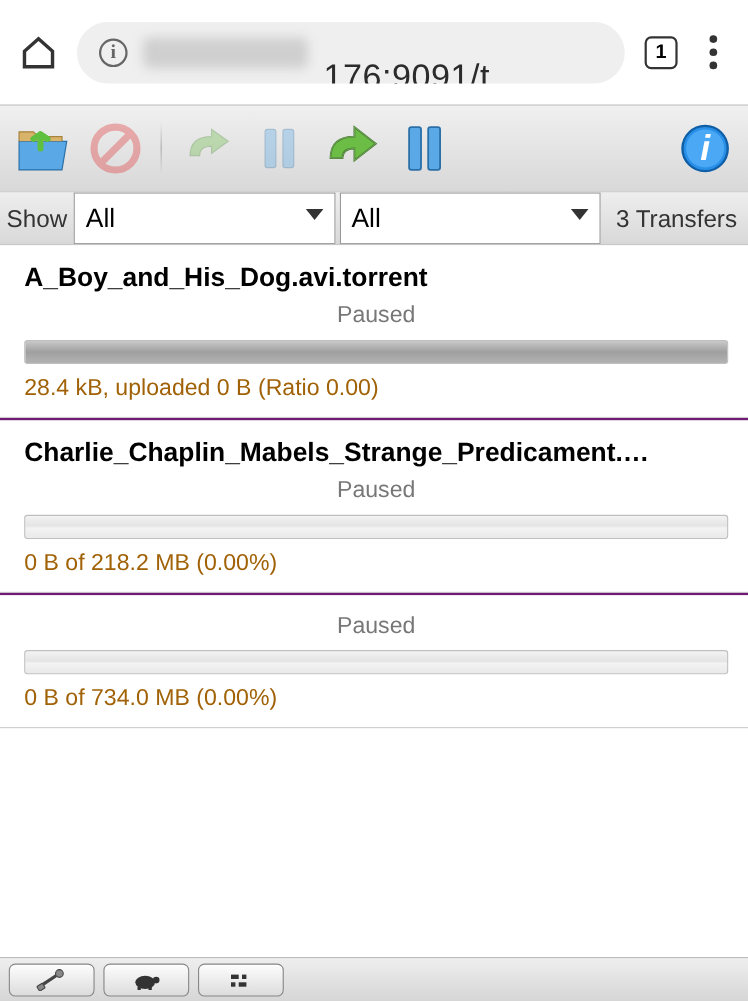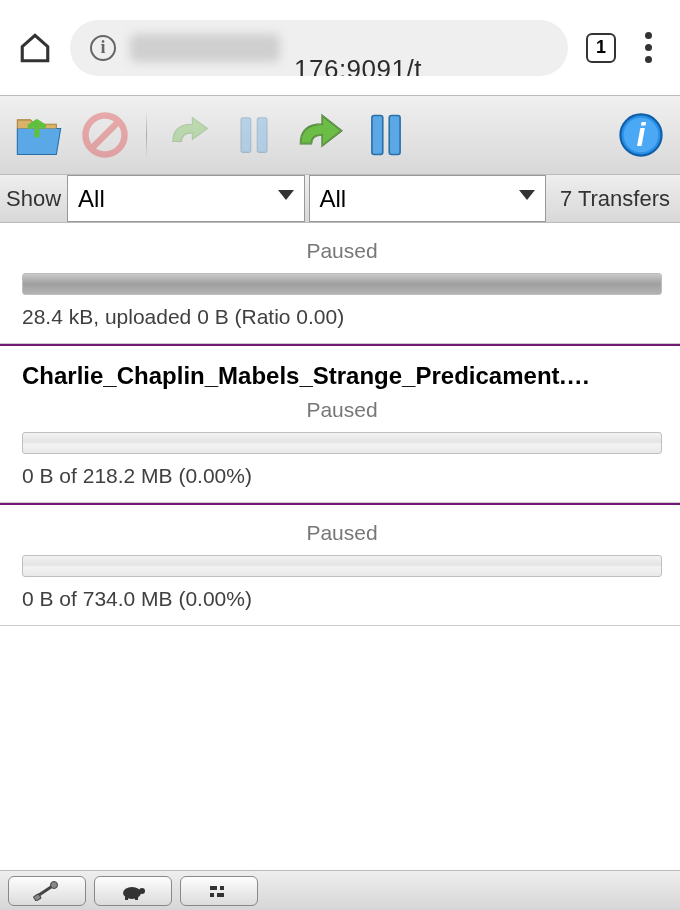--- a/index.html
+++ b/index.html
@@ -4,21 +4,21 @@
 <style>
 * { margin: 0; padding: 0; box-sizing: border-box; font-family: Arial, Helvetica, sans-serif; }
 body { width: 680px; height: 910px; background: #fff; display: flex; flex-direction: column; overflow: hidden; }
 
 
 .chrome-bar { height: 95px; display: flex; align-items: center; padding: 0 18px; gap: 18px; background: #fff; }
 .home-icon { width: 34px; height: 34px; }
 .url-pill { flex: 1; height: 56px; background: #efefef; border-radius: 28px; display: flex; align-items: center; padding: 0 20px; gap: 14px; overflow: hidden; }
 .url-info-icon { width: 26px; height: 26px; border: 2px solid #666; border-radius: 50%; display: flex; align-items: center; justify-content: center; font-size: 18px; font-weight: bold; color: #666; font-family: Georgia, serif; flex-shrink: 0; }
 .url-blur { width: 150px; height: 28px; background: #cfcfcf; filter: blur(5px); border-radius: 6px; flex-shrink: 0; }
-.url-text { font-size: 26px; color: #2b2b2b; white-space: nowrap; letter-spacing: 0.5px; margin-top: 44px; }
+.url-text { font-size: 31px; color: #2b2b2b; white-space: nowrap; letter-spacing: 0.5px; margin-top: 44px; }
 .tabs-icon { width: 30px; height: 30px; border: 2.5px solid #333; border-radius: 6px; display: flex; align-items: center; justify-content: center; font-size: 18px; font-weight: bold; }
 .menu-dots { width: 28px; display: flex; flex-direction: column; align-items: center; gap: 5px; }
 .menu-dots span { width: 7px; height: 7px; background: #333; border-radius: 50%; }
 
 
 .toolbar { height: 80px; background: linear-gradient(to bottom, #f0f0f0, #d8d8d8); border-top: 1px solid #bbb; border-bottom: 1px solid #bbb; display: flex; align-items: center; padding: 0 10px; gap: 8px; }
 .tb-btn { width: 58px; height: 58px; display: flex; align-items: center; justify-content: center; position: relative; }
 .tb-sep { width: 1px; height: 48px; margin: 0 4px; background: linear-gradient(to bottom, transparent, #aaa, transparent); }
 .tb-spacer { flex: 1; }
 .disabled { opacity: 0.35; }
@@ -34,21 +34,21 @@
 .transfers-count { display: flex; align-items: center; padding: 0 10px; color: #333; font-size: 22px; white-space: nowrap; }
 
 
 .list { flex: 1; overflow-y: auto; background: #fff; }
 .torrent { border-bottom: 1px solid #ccc; padding: 16px 18px 14px 22px; }
 .torrent + .torrent { border-top: 2px solid #701a75; }
 .t-name { font-size: 24px; font-weight: bold; color: #000; margin-bottom: 8px; white-space: nowrap; overflow: hidden; text-overflow: ellipsis; }
 .t-status { font-size: 21px; color: #777; margin-bottom: 10px; text-align: center; }
 .t-bar { height: 22px; border: 1px solid #bfbfbf; border-radius: 3px; margin-bottom: 10px; background: linear-gradient(to bottom, #f3f3f3 0%, #e4e4e4 45%, #f3f3f3 55%, #e9e9e9 100%); position: relative; overflow: hidden; }
 .t-bar.complete { background: linear-gradient(to bottom, #c9c9c9, #9f9f9f 50%, #b3b3b3); }
-.t-stats { font-size: 21px; color: #404040; }
+.t-stats { font-size: 21px; color: #a16207; }
 
 
 .footer { height: 40px; background: linear-gradient(to bottom, #eee, #d6d6d6); border-top: 1px solid #bbb; display: flex; align-items: center; padding: 0 8px; gap: 8px; }
 .f-btn { width: 78px; height: 30px; border: 1px solid #888; border-radius: 6px; background: linear-gradient(to bottom,#fdfdfd,#dcdcdc); display: flex; align-items: center; justify-content: center; box-shadow: inset 0 1px 0 #fff; }
 .f-btn svg { width: 30px; height: 20px; }
 </style>
 </head>
 <body>
 
 <div class="chrome-bar">
@@ -121,25 +121,26 @@
 </div>
 
 <div class="filter-bar">
   <div class="filter-label">Show</div>
   <div class="filter-select">
       <span>All</span>
     </div>
   <div class="filter-select">
       <span>All</span>
     </div>
-  <div class="transfers-count">7 Transfers</div>
+  <div class="transfers-count">3 Transfers</div>
 </div>
 
 <div class="list">
   <div class="torrent">
+    <div class="t-name">A_Boy_and_His_Dog.avi.torrent</div>
     <div class="t-status">Paused</div>
     <div class="t-bar complete"></div>
     <div class="t-stats">28.4 kB, uploaded 0 B (Ratio 0.00)</div>
   </div>
   <div class="torrent">
     <div class="t-name">Charlie_Chaplin_Mabels_Strange_Predicament.…</div>
     <div class="t-status">Paused</div>
     <div class="t-bar"></div>
     <div class="t-stats">0 B of 218.2 MB (0.00%)</div>
   </div>

